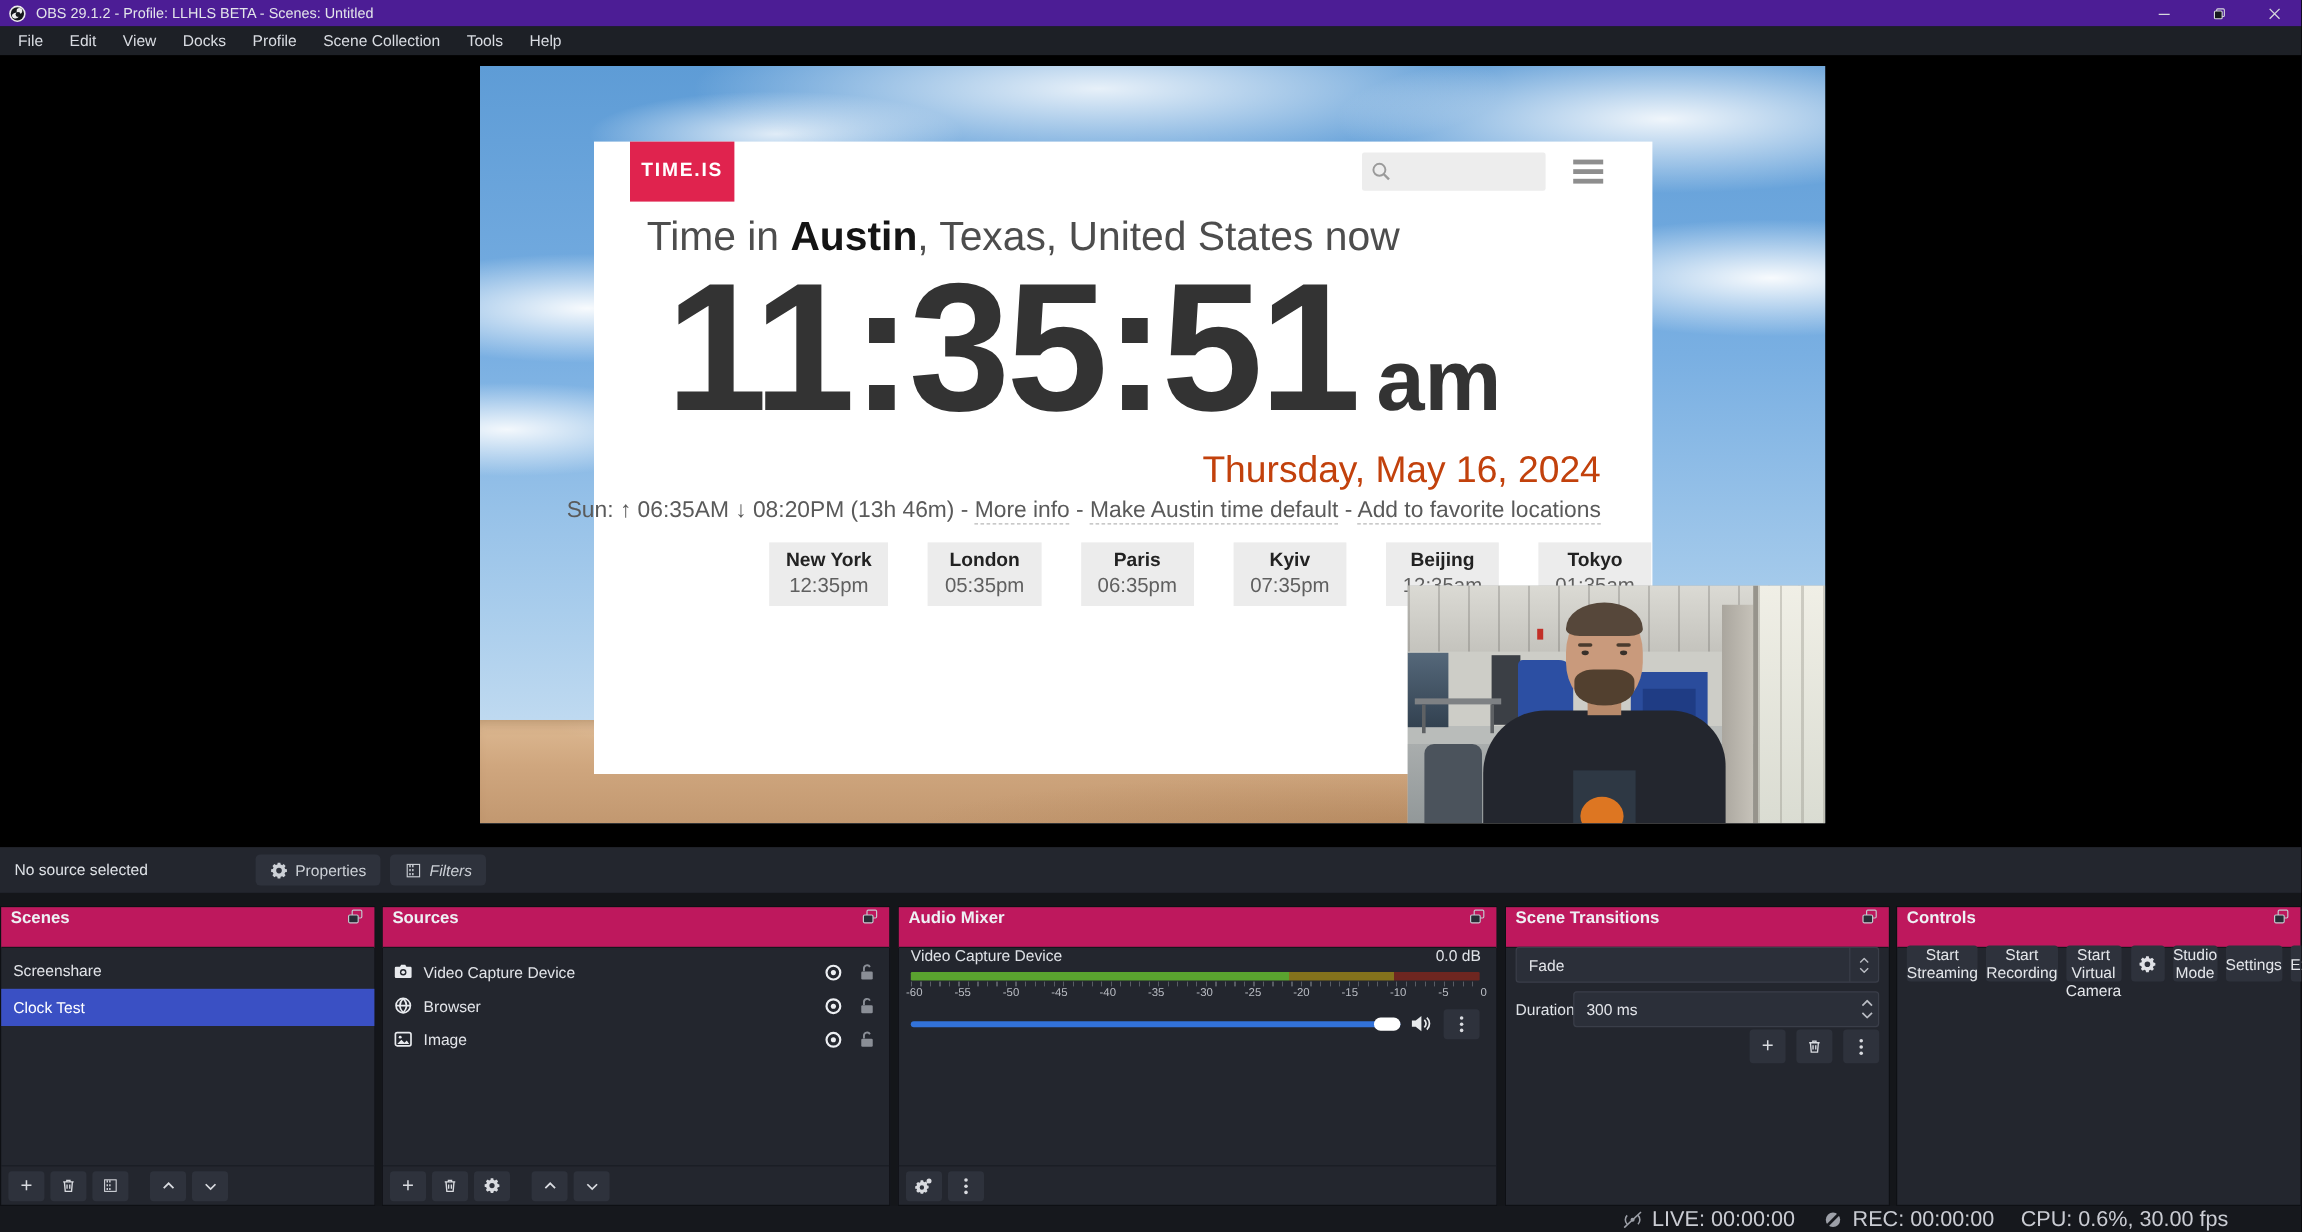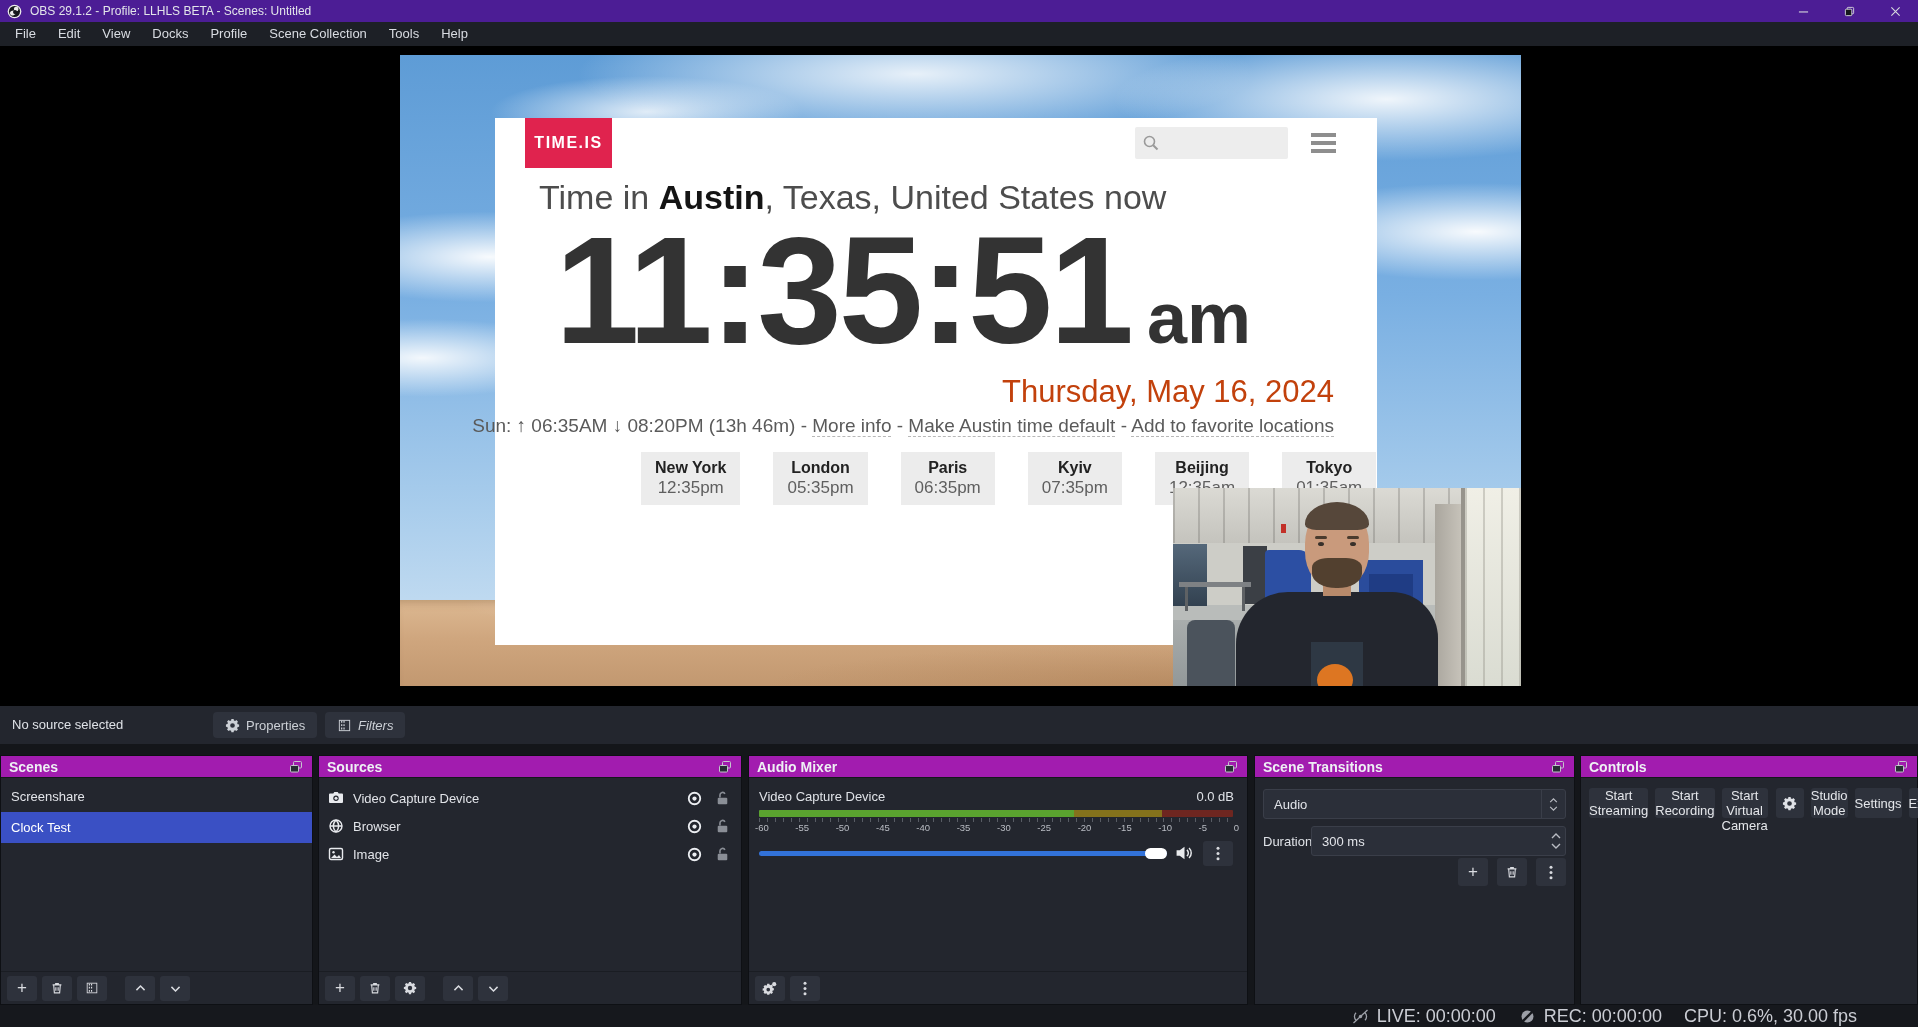--- a/index.html
+++ b/index.html
@@ -89,21 +89,21 @@
   .contextbar { position:absolute; top:706px; left:0; right:0; height:38px; background:#23262e; }
   .ctx-status { position:absolute; left:12px; top:0; line-height:38px; font-size:13px; color:#dfe2e7; }
   .ctx-btn { position:absolute; top:6px; height:26px; background:#2e323c; border:none; border-radius:4px; color:#ccd0d6; font-size:13px; display:flex; align-items:center; gap:6px; padding:0 12px; font-family:inherit; }
   .ctx-props { left:213px; } .ctx-filters { left:325px;font-style:italic; }
 
   
   .panels { position:absolute; top:755px; left:0; height:250px; width:1918px; }
   .panel { position:absolute; top:0; bottom:0; background:#23262e; border:1px solid #0e1014; }
   .p-scenes { left:0; width:313px; } .p-sources { left:318px; width:424px; }
   .p-mixer { left:748px; width:500px; } .p-trans { left:1254px; width:321px; } .p-controls { left:1580px; width:338px; }
-  .p-head { height:22px; background:#a21caf; border-bottom:1px solid #15171c; display:flex; align-items:center; padding:0 8px; font-size:14px; font-weight:bold; color:#eef0f4; }
+  .p-head { height:34px; background:#be185d; border-bottom:1px solid #15171c; display:flex; align-items:flex-start; padding:0 8px; font-size:14px; font-weight:bold; color:#eef0f4; }
   .popout { margin-left:auto; width:16px; height:16px; color:#c3c6cd; display:inline-flex; }
   .p-foot { position:absolute; left:0; right:0; bottom:0; height:33px; display:flex; align-items:center; gap:5px; padding:0 6px; border-top:1px solid #1a1d23; }
   .tool-btn { width:30px; height:25px; background:#2e323c; border:none; border-radius:3px; color:#d9dbe0; display:inline-flex; align-items:center; justify-content:center; font-size:17px; font-family:inherit; }
   .tool-gap { width:8px; }
 
   .scene-row { height:31px; line-height:31px; padding-left:10px; font-size:13px; color:#e2e4e9; }
   .scene-row.sel { background:var(--accent_blue,#3a50c4); color:#fff; }
 
   .src-row { height:28px; display:flex; align-items:center; padding:0 10px 0 9px; font-size:13px; color:#e2e4e9; }
   .src-row .ic { width:16px; height:16px; margin-right:9px; color:#e8eaee; display:inline-flex; }
@@ -528,21 +528,21 @@
       <div class="p-head">
         <span>Scene Transitions</span>
         <span class="popout">
             <svg viewBox="0 0 16 16" fill="none" stroke="currentColor">
               <rect x="5.5" y="2.5" width="8" height="6.5" rx="1"></rect>
               <rect x="2.5" y="6.5" width="8" height="6.5" rx="1" fill="#282c35"></rect>
             </svg>
           </span>
       </div>
       <div class="combo">
-        <span>Audio</span>
+        <span>Fade</span>
         <span class="spin">
           <svg viewBox="0 0 10 6" style="width:9px;height:5px" fill="none" stroke="currentColor" stroke-width="1.4">
               <path d="M1 5l4-4 4 4"></path>
             </svg>
           <svg viewBox="0 0 10 6" style="width:9px;height:5px;margin-top:3px" fill="none" stroke="currentColor" stroke-width="1.4">
               <path d="M1 1l4 4 4-4"></path>
             </svg>
         </span>
       </div>
       <div class="dur-row">

